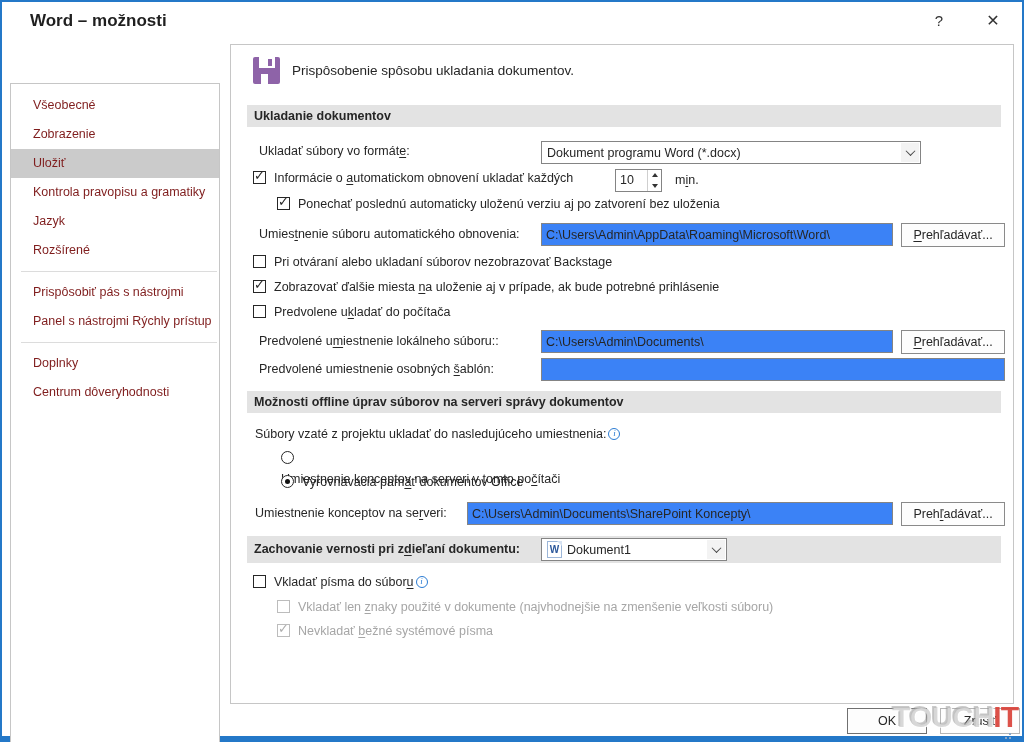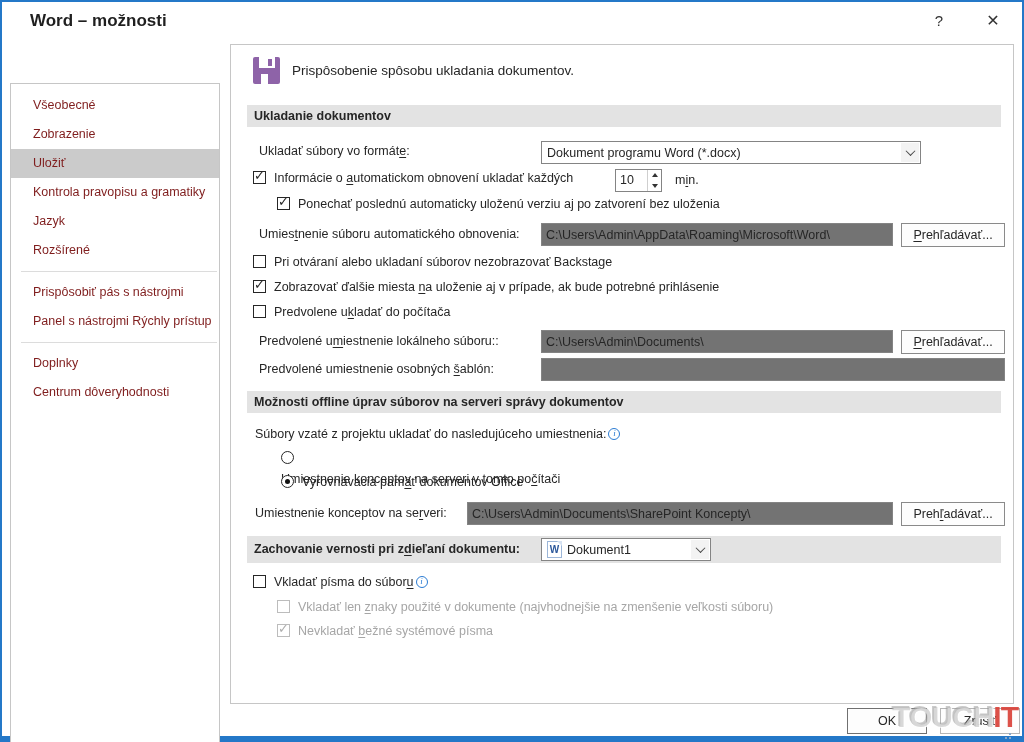--- a/index.html
+++ b/index.html
@@ -48,21 +48,21 @@
 
   .cb { width:13px; height:13px; border:1px solid #262626; background:#fff; position:relative; flex:none; display:inline-block; }
   .cb.checked::after { content:"\2713"; position:absolute; left:0px; top:-4px; font-size:13px; font-weight:700; color:#262626; }
   .cb.dis { border-color:#bcbcbc; }
   .cb.dis.checked::after { color:#adadad; }
 
   .radio { width:13px; height:13px; border:1px solid #262626; border-radius:50%; background:#fff; position:relative; flex:none; display:inline-block; }
   .radio.on::after { content:""; position:absolute; left:3px; top:3px; width:5px; height:5px; border-radius:50%; background:#111; }
 
   .field {
-    position:absolute; height:23px; border:1px solid #848484; background:#737373;
+    position:absolute; height:23px; border:1px solid #848484; background:#3b82f6;
     display:flex; align-items:center; padding:0 4px; overflow:hidden; white-space:nowrap; font-size:12.5px;
   }
   .btn {
     position:absolute; height:24px; border:1px solid #8a8a8a; background:#fdfdfd;
     display:flex; align-items:center; justify-content:center; font-size:12.5px; color:#262626;
   }
   .dd {
     position:absolute; height:23px; border:1px solid #848484; background:#fff;
     display:flex; align-items:center; padding-left:5px; font-size:12.5px;
   }
@@ -216,21 +216,21 @@
 
     <div class="row lbl" style="left:24px; top:461px;">Umiestnenie konceptov na se<u>r</u>veri:</div>
     <div class="field" style="left:236px; top:457px; width:426px;">
         <span>C:\Users\Admin\Documents\SharePoint Koncepty\</span>
       </div>
     <div class="btn" style="left:670px; top:457px; width:104px;">Preh<u>ľ</u>adávať...</div>
 
     <div class="secbar" style="top:491px; height:27px; line-height:27px;">
       <span>Zachovanie vernosti pri z<u>d</u>ieľaní dokumentu:</span>
     </div>
-    <div class="dd" style="left:310px; top:493px; width:170px;">
+    <div class="dd" style="left:310px; top:493px; width:186px;">
       <span class="wordicon"></span>
       <span>Dokument1</span>
       <span class="chevbox">
           <span class="chev"></span>
         </span>
     </div>
 
     <div class="cbrow" style="left:22px; top:530px;">
       <span class="cb"></span>
       <span class="lbl"><span>Vkladať písma do súbor<u>u</u></span><span class="info"></span></span>

